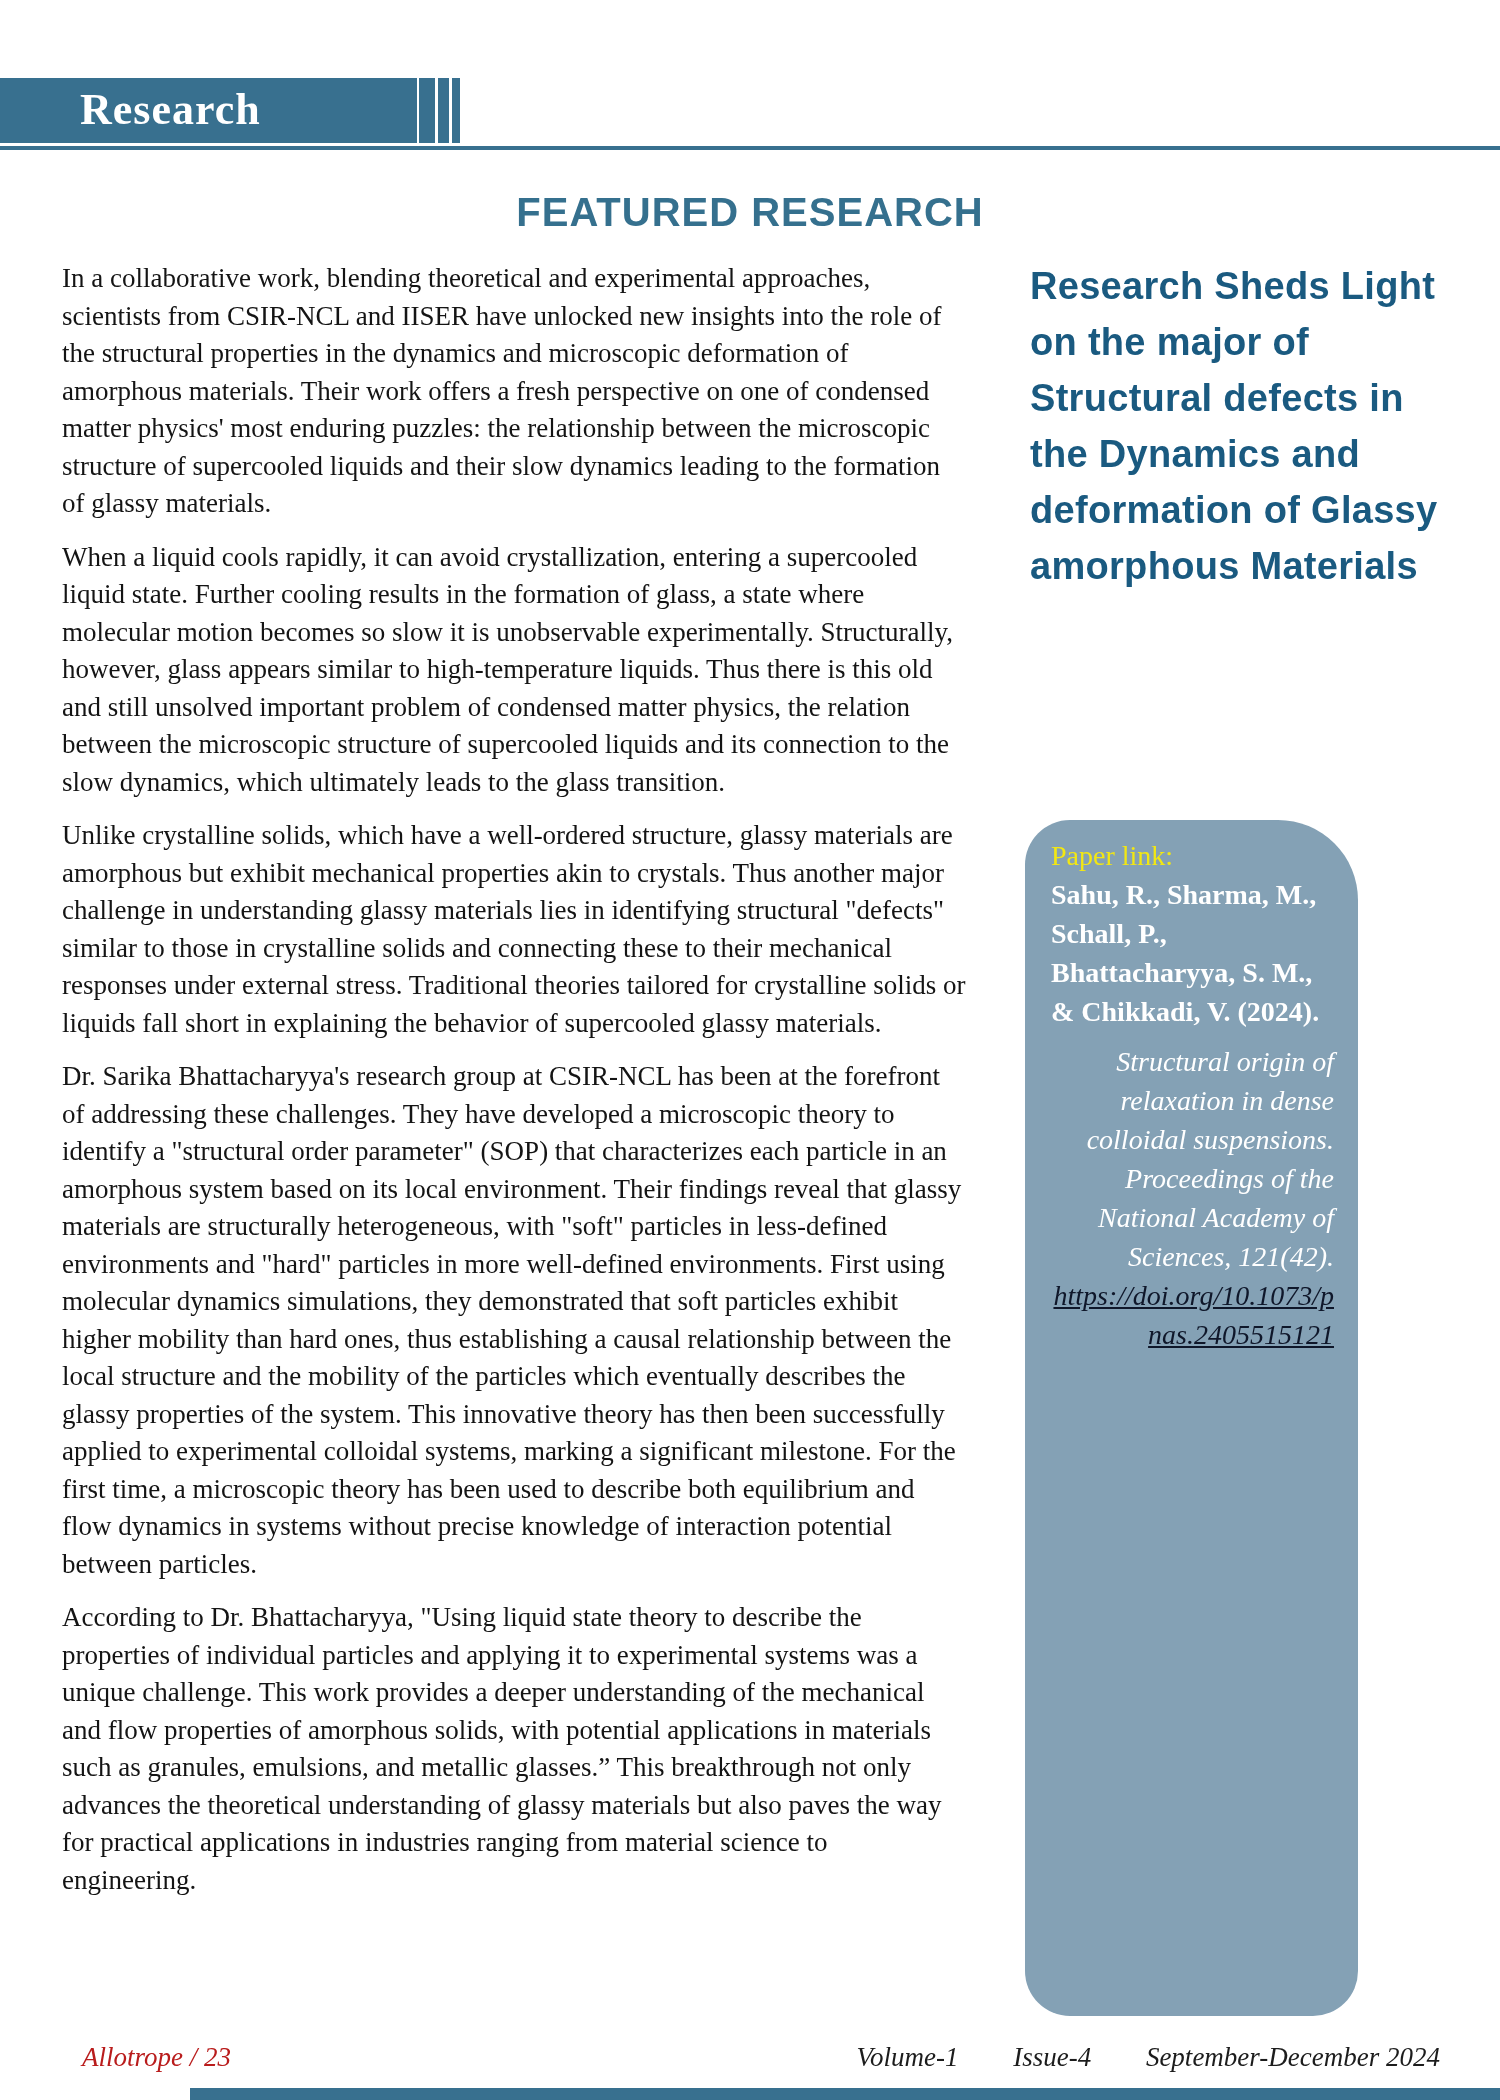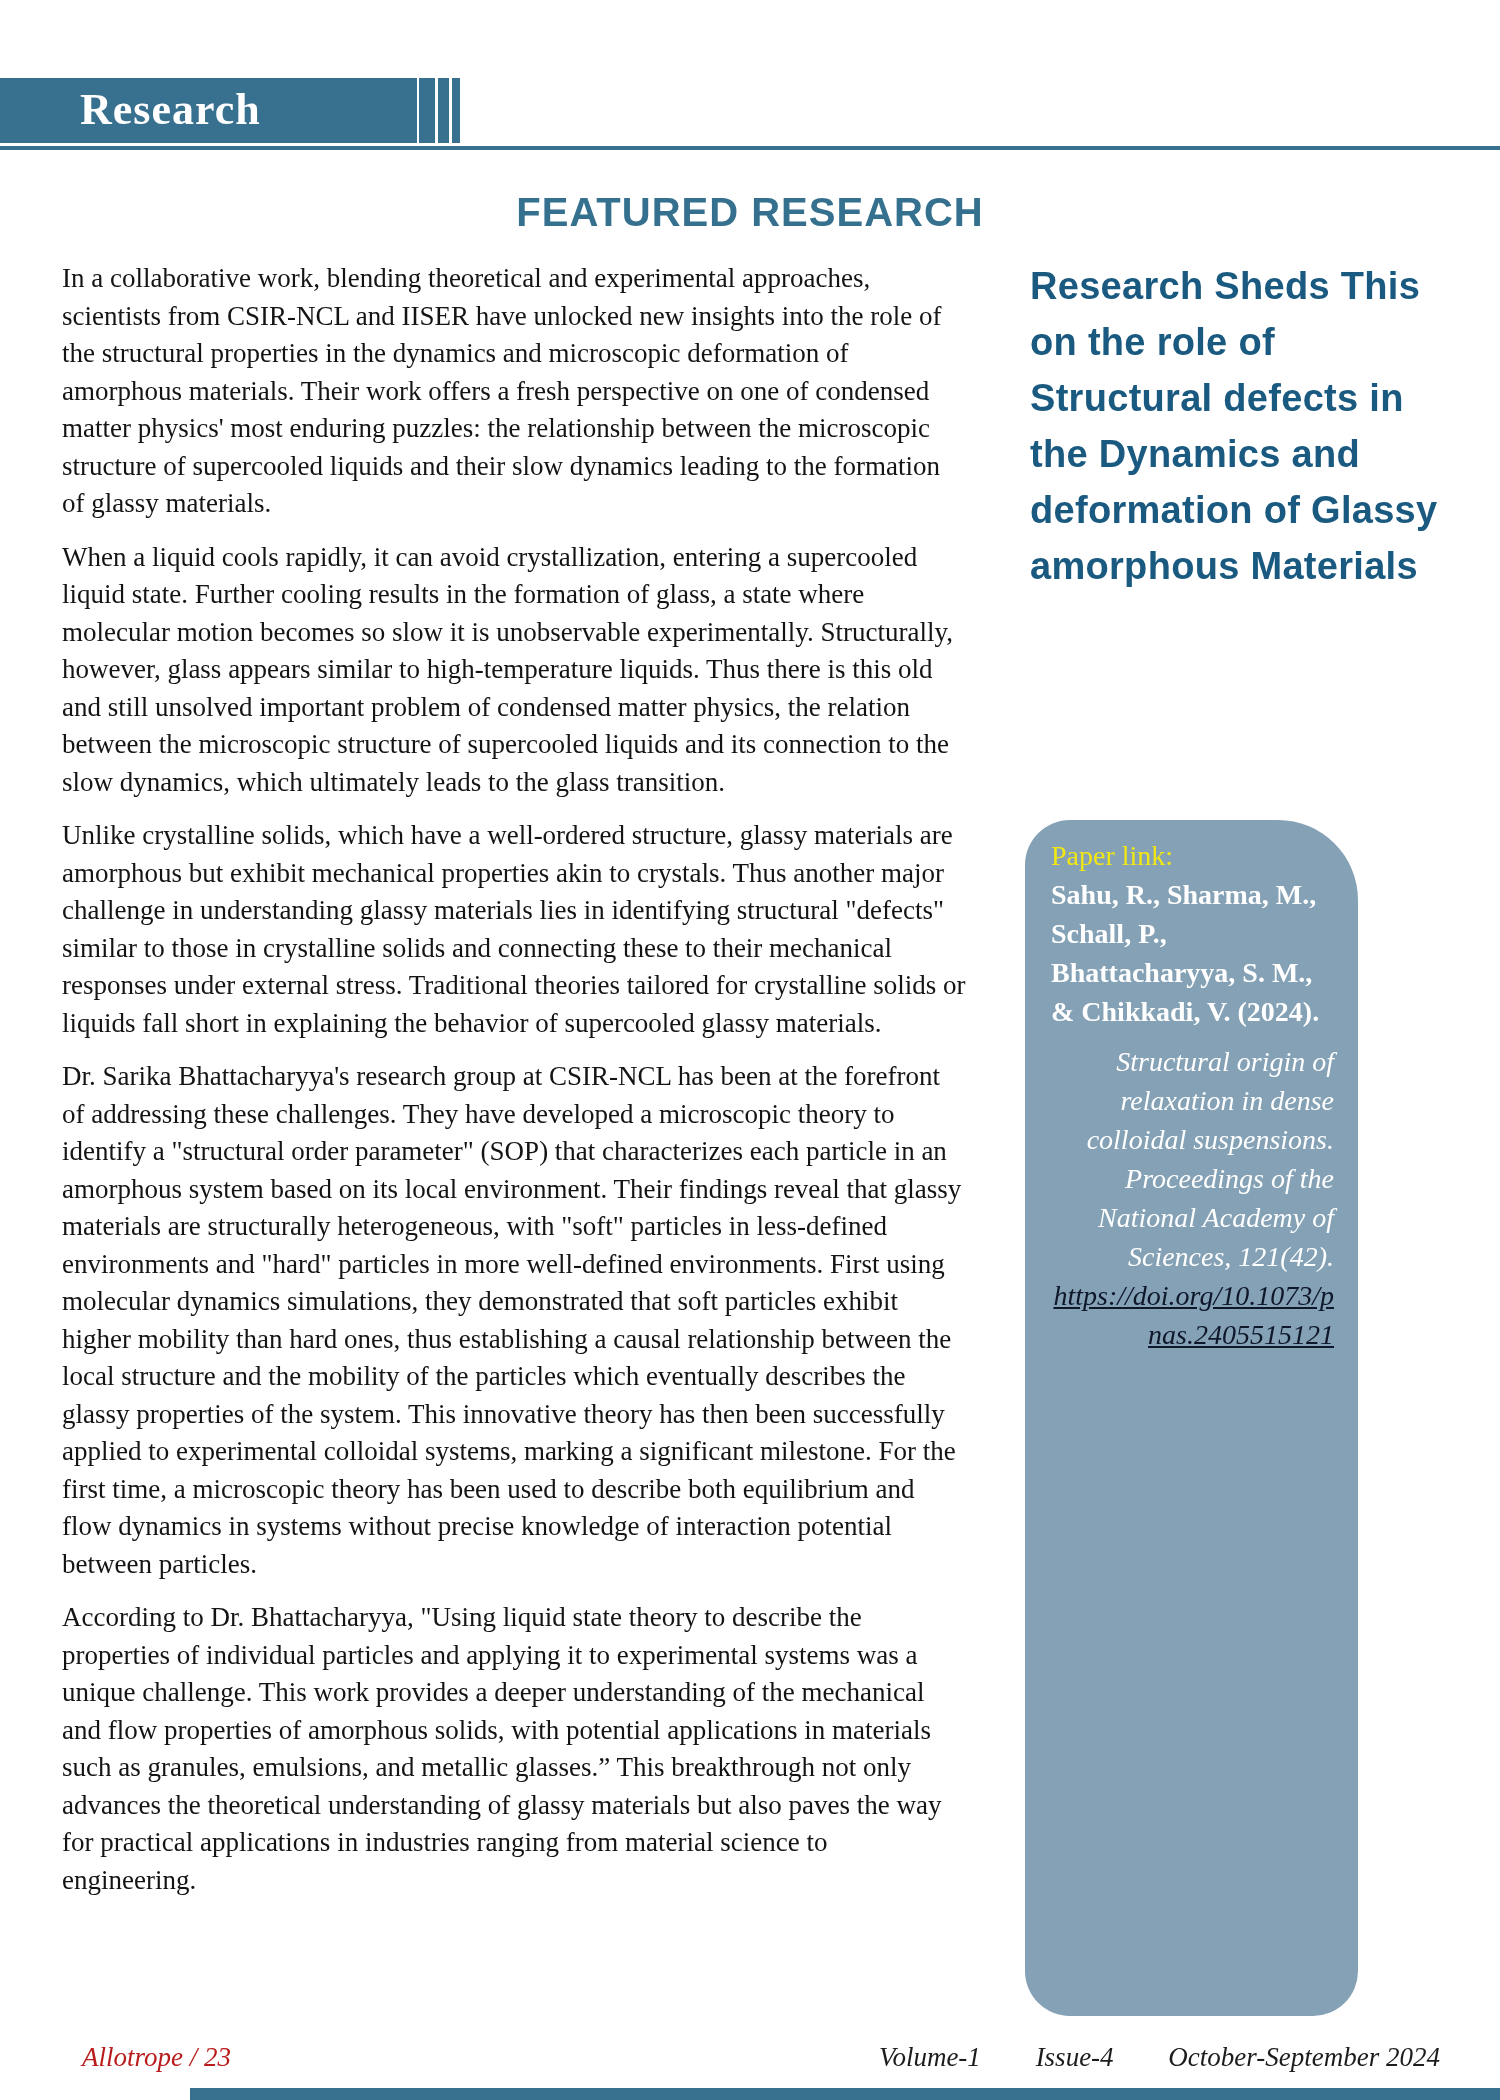--- a/index.html
+++ b/index.html
@@ -109,32 +109,32 @@
   <div class="page-title">FEATURED RESEARCH</div>
 
   <div class="body-col">
     <p>In a collaborative work, blending theoretical and experimental approaches, scientists from CSIR-NCL and IISER have unlocked new insights into the role of the structural properties in the dynamics and microscopic deformation of amorphous materials. Their work offers a fresh perspective on one of condensed matter physics' most enduring puzzles: the relationship between the microscopic structure of supercooled liquids and their slow dynamics leading to the formation of glassy materials.</p>
     <p>When a liquid cools rapidly, it can avoid crystallization, entering a supercooled liquid state. Further cooling results in the formation of glass, a state where molecular motion becomes so slow it is unobservable experimentally. Structurally, however, glass appears similar to high-temperature liquids. Thus there is this old and still unsolved important problem of condensed matter physics, the relation between the microscopic structure of supercooled liquids and its connection to the slow dynamics, which ultimately leads to the glass transition.</p>
     <p>Unlike crystalline solids, which have a well-ordered structure, glassy materials are amorphous but exhibit mechanical properties akin to crystals. Thus another major challenge in understanding glassy materials lies in identifying structural "defects" similar to those in crystalline solids and connecting these to their mechanical responses under external stress. Traditional theories tailored for crystalline solids or liquids fall short in explaining the behavior of supercooled glassy materials.</p>
     <p>Dr. Sarika Bhattacharyya's research group at CSIR-NCL has been at the forefront of addressing these challenges. They have developed a microscopic theory to identify a "structural order parameter" (SOP) that characterizes each particle in an amorphous system based on its local environment. Their findings reveal that glassy materials are structurally heterogeneous, with "soft" particles in less-defined environments and "hard" particles in more well-defined environments. First using molecular dynamics simulations, they demonstrated that soft particles exhibit higher mobility than hard ones, thus establishing a causal relationship between the local structure and the mobility of the particles which eventually describes the glassy properties of the system. This innovative theory has then been successfully applied to experimental colloidal systems, marking a significant milestone. For the first time, a microscopic theory has been used to describe both equilibrium and flow dynamics in systems without precise knowledge of interaction potential between particles.</p>
     <p>According to Dr. Bhattacharyya, "Using liquid state theory to describe the properties of individual particles and applying it to experimental systems was a unique challenge. This work provides a deeper understanding of the mechanical and flow properties of amorphous solids, with potential applications in materials such as granules, emulsions, and metallic glasses.”  This breakthrough not only advances the theoretical understanding of glassy materials but also paves the way for practical applications in industries ranging from material science to engineering.</p>
   </div>
 
-  <div class="side-head">Research Sheds This on the role of Structural defects in the Dynamics and deformation of Glassy amorphous Materials</div>
+  <div class="side-head">Research Sheds Light on the major of Structural defects in the Dynamics and deformation of Glassy amorphous Materials</div>
 
   <div class="paper-box">
     <div class="paper-label">Paper link:</div>
     <div class="paper-authors">Sahu, R., Sharma, M., Schall, P., Bhattacharyya, S. M., &amp; Chikkadi, V. (2024).</div>
     <div class="paper-title">
       <span>Structural origin of relaxation in dense colloidal suspensions. Proceedings of the National Academy of Sciences, 121(42).</span>
       <a class="paper-doi">https://doi.org/10.1073/pnas.2405515121</a>
     </div>
   </div>
 
   <div class="footer-left">Allotrope / 23</div>
   <div class="footer-right">
     <span>Volume-1</span>
     <span>Issue-4</span>
-    <span>October-September 2024</span>
+    <span>September-December 2024</span>
   </div>
   <div class="bottom-bar"></div>
 
 </div>
 
 </body></html>

